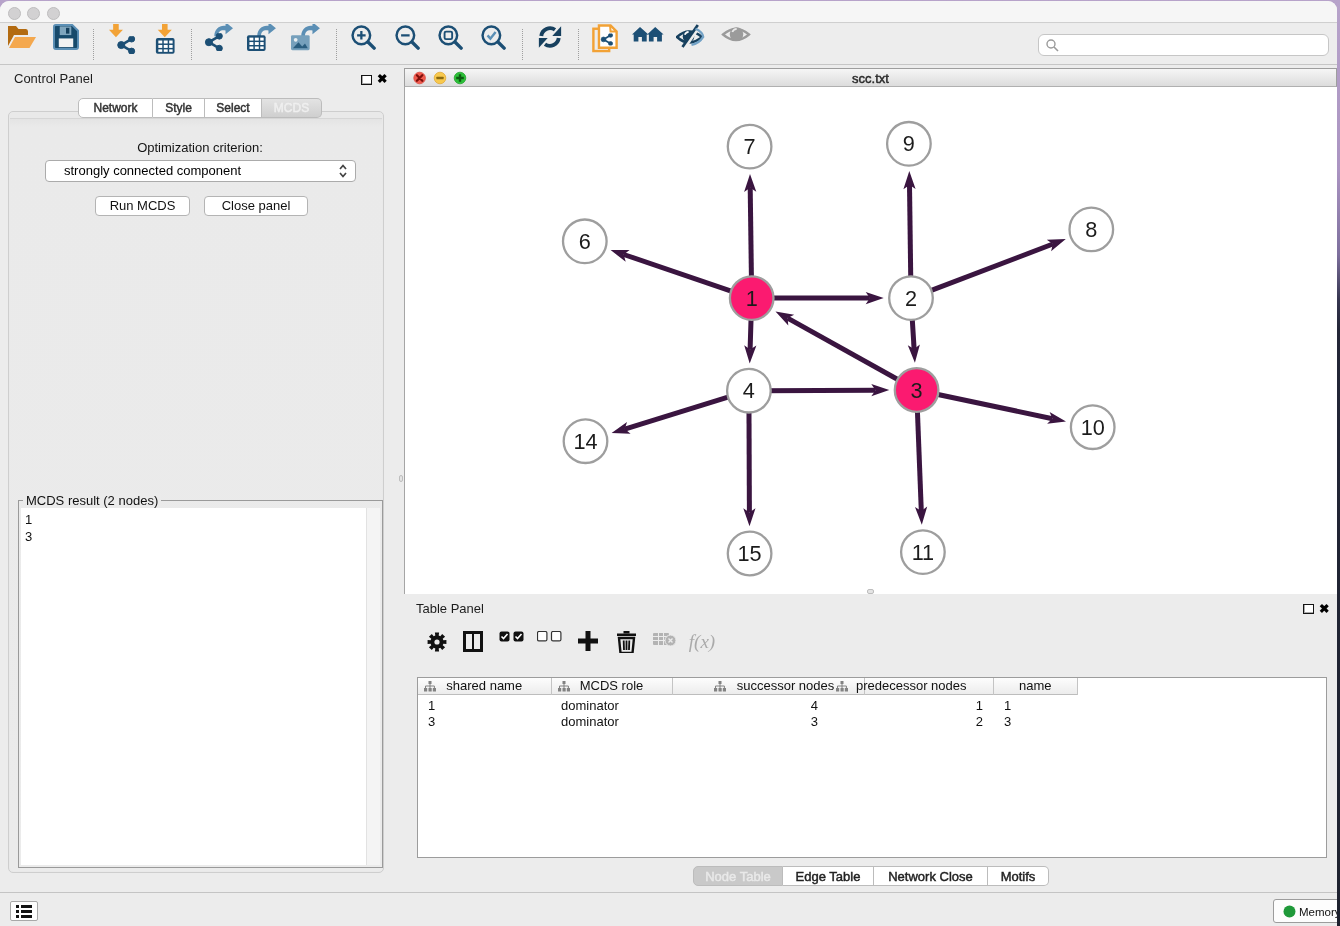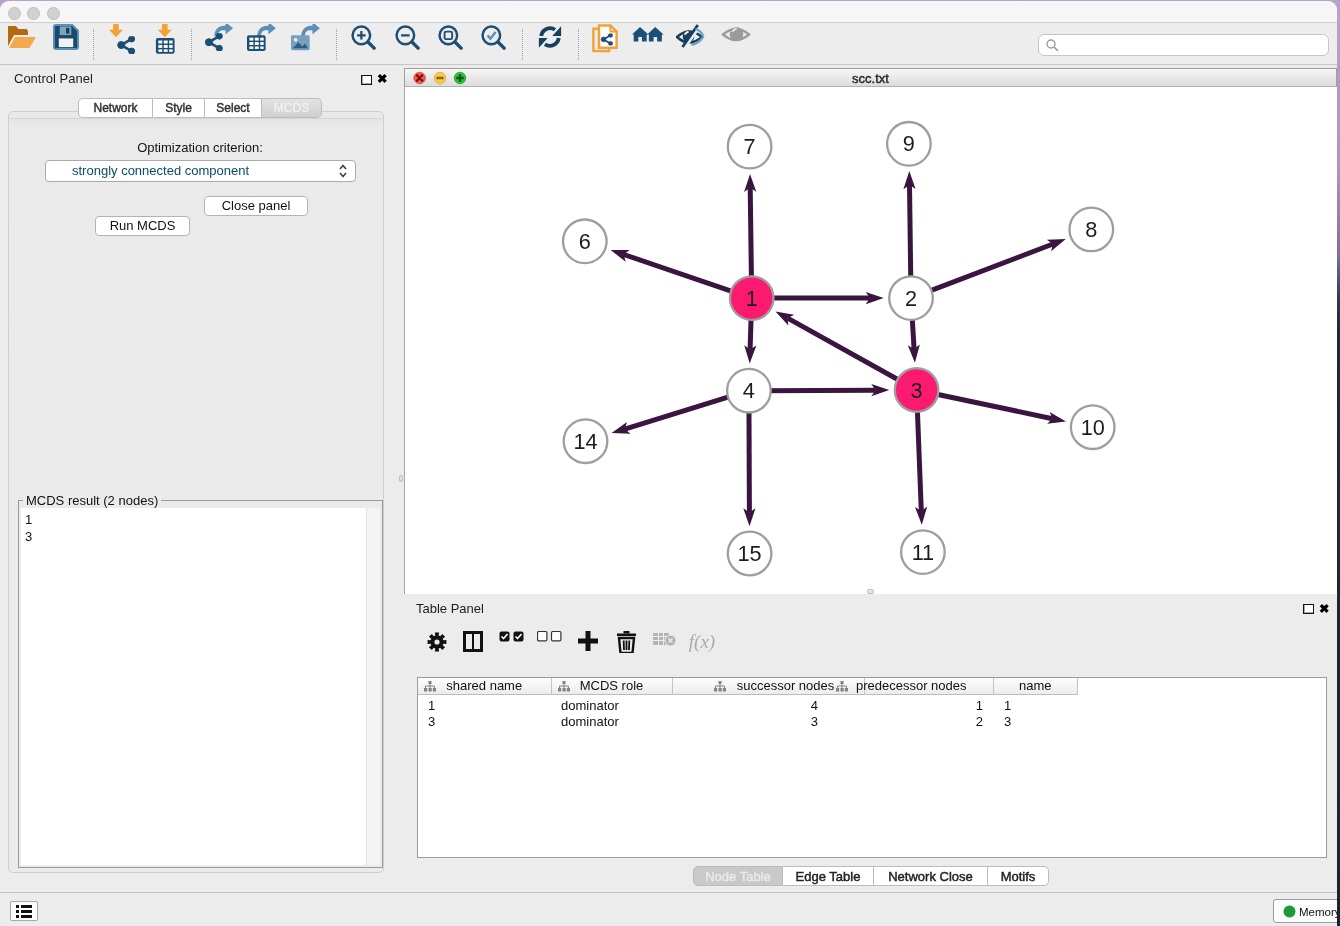--- a/index.html
+++ b/index.html
@@ -17,21 +17,21 @@
 #searchbox { position:absolute; left:1038px; top:10px; width:291px; height:22px; background:#fff; border:1px solid #c6c6c6; border-radius:6px; }
 #cpanel { position:absolute; left:0; top:64px; width:392px; height:827px; background:#ececec; }
 #cp-title { position:absolute; left:14px; top:6px; font-size:13px; color:#1d1d1d; }
 .hbtn { position:absolute; top:6px; font-size:12.5px; color:#000; }
 .sqbtn { position:absolute; width:10.5px; height:10.5px; border:1.6px solid #141414; background:#fff; box-shadow:inset 1px -1px 0 #aaa; }
 .tab { position:absolute; top:33px; z-index:2; height:20px; border:1px solid #bcbcbc; background:#fff;
   font-size:12px; font-weight:normal; -webkit-text-stroke:0.45px; color:#333; text-align:center; line-height:19px; }
 #cp-box { position:absolute; left:8px; top:46px; width:376px; height:762px; border:1px solid #cecece; border-radius:5px; background:#e9e9e9; }
 #cp-inner { position:absolute; left:1px; top:6px; right:1px; bottom:1px; background:linear-gradient(#e4e4e4,#eaeaea 8px,#ebebeb); border-top:1px solid #d6d6d6; border-radius:0 0 4px 4px;}
 #opt-label { position:absolute; left:4px; top:28px; width:100%; text-align:center; font-size:13px; color:#141414; }
-#dropdown { position:absolute; left:36px; top:48px; width:311px; height:22px; background:#fff; border:1px solid #ababab; border-radius:4px; font-size:13px; color:#0c4a6e; line-height:20px; padding-left:26px; }
+#dropdown { position:absolute; left:36px; top:48px; width:311px; height:22px; background:#fff; border:1px solid #ababab; border-radius:4px; font-size:13px; color:#000000; line-height:20px; padding-left:18px; }
 .btn { position:absolute; top:84px; height:20px; background:#fff; border:1px solid #b4b4b4; border-radius:4px; font-size:13px; color:#111; text-align:center; line-height:18px; }
 #mcds-box { position:absolute; left:9px; top:388px; width:365px; height:368px; border:1px solid #9a9a9a; }
 #mcds-label { position:absolute; left:4px; top:-8px; background:#ebebeb; padding:0 3px; font-size:13px; color:#111; }
 #mcds-text { position:absolute; left:2px; top:7px; right:2px; bottom:2px; background:#fff; font-size:13px; color:#111; line-height:16.5px; padding:4px 0 0 4px; }
 #mcds-scroll { position:absolute; right:0px; top:0; width:14px; height:100%; background:#f4f4f4; border-left:1px solid #e2e2e2; }
 #netwin { position:absolute; left:404px; top:67px; width:936px; height:526px; }
 #nw-titlebar { position:absolute; left:0; top:0; width:933px; height:19px; background:linear-gradient(#f6f6f6,#dcdcdc); border:1px solid #9e9e9e; border-bottom:1px solid #b0b0b0; }
 #nw-title { position:absolute; top:2px; width:100%; text-align:center; font-size:13px; font-weight:normal; -webkit-text-stroke:0.45px; color:#2a2a2a; }
 #nw-canvas { position:absolute; left:0; top:19px; width:933px; height:507px; background:#fff; border-left:1px solid #a5a5a5; }
 #tpanel { position:absolute; left:404px; top:593px; width:936px; height:298px; background:#ececec; }
@@ -257,21 +257,21 @@
     <div class="tab" style="left:262px; width:60px; border-left:none; border-radius:0 5px 5px 0; background:linear-gradient(#e3e3e3,#cfcfcf); color:#efefef;">MCDS</div>
     <div id="cp-box">
       <div id="cp-inner"></div>
       <div id="opt-label">Optimization criterion:</div>
       <div id="dropdown">strongly connected component
         <svg width="10" height="16" viewBox="0 0 10 16" style="position:absolute; right:7px; top:2px;">
           <path d="M2 6 L5 2.5 L8 6" fill="none" stroke="#444" stroke-width="1.7"></path>
             <path d="M2 10 L5 13.5 L8 10" fill="none" stroke="#444" stroke-width="1.7"></path>
         </svg>
       </div>
-      <div class="btn" style="left:86px; width:95px;margin-top:20px;">Run MCDS</div>
+      <div class="btn" style="left:86px; width:95px;">Run MCDS</div>
       <div class="btn" style="left:195px; width:104px;">Close panel</div>
       <div id="mcds-box">
         <div id="mcds-text">1<br>3<div id="mcds-scroll"></div></div>
         <div id="mcds-label">MCDS result (2 nodes)</div>
       </div>
     </div>
   </div>
   <div class="divider-handle" style="left:399px; top:474px; width:4px; height:7px;"></div>
   <div id="netwin">
     <div id="nw-titlebar">

